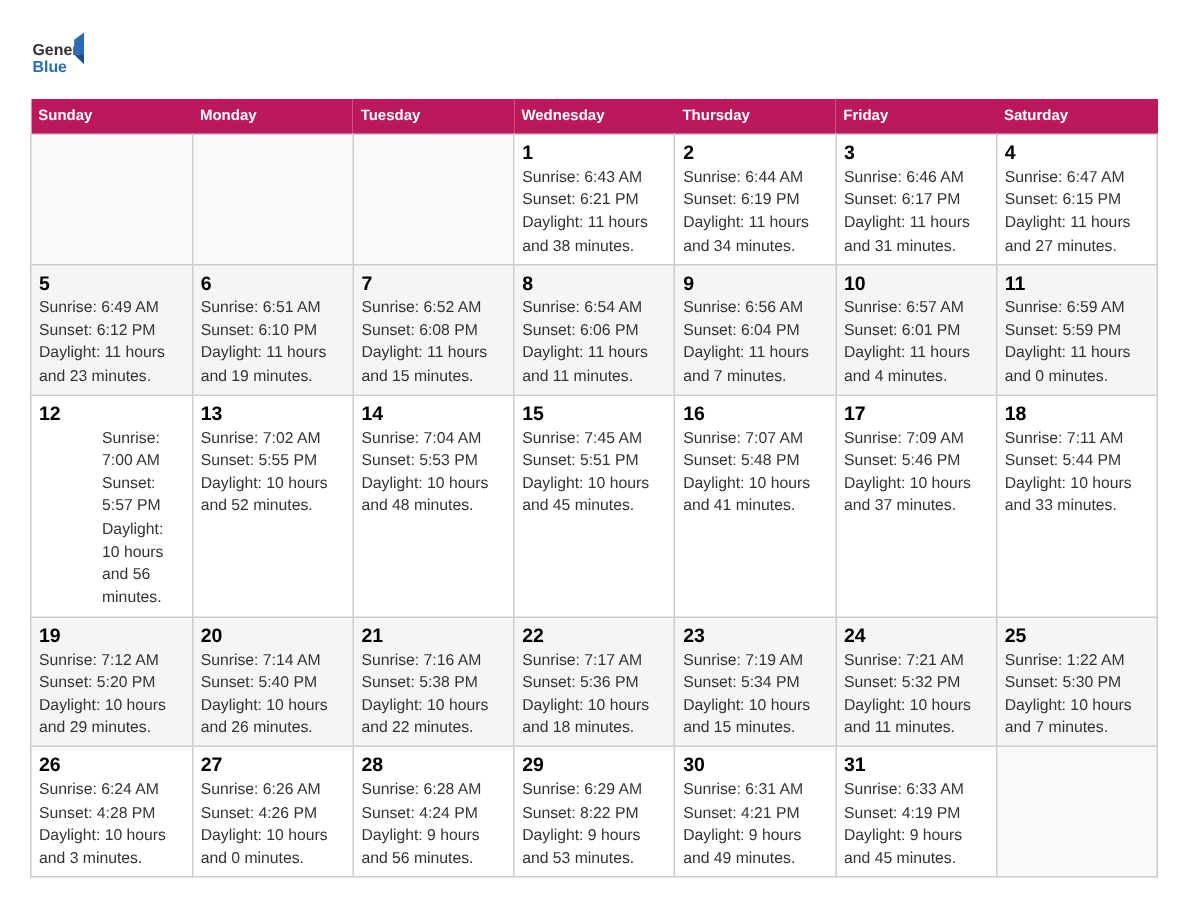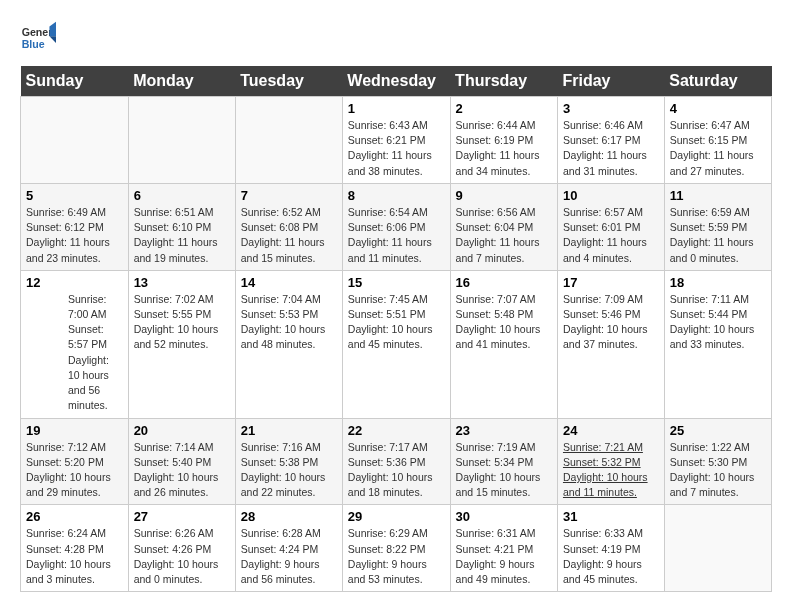--- a/index.html
+++ b/index.html
@@ -39,25 +39,25 @@
       color: #444;
       margin-top: 2px;
     }
     table {
       width: 100%;
       border-collapse: collapse;
       margin-top: 10px;
       font-size: 11px;
     }
     thead tr th {
-      background-color: #404040;
+      background-color: #be185d;
       color: #fff;
       text-align: left;
       padding: 6px 5px;
-      font-size: 16px;
+      font-size: 10px;
       font-weight: bold;
     }
     tbody tr td {
       border: 1px solid #ccc;
       vertical-align: top;
       padding: 4px 5px;
       width: 108px;
       min-height: 80px;
       background: #fff;
     }
@@ -253,21 +253,21 @@
 Daylight: 10 hours and 18 minutes.</div>
         </td>
         <td>
           <span class="day-num">23</span>
           <div class="day-info" style="white-space: pre-line;">Sunrise: 7:19 AM
 Sunset: 5:34 PM
 Daylight: 10 hours and 15 minutes.</div>
         </td>
         <td>
           <span class="day-num">24</span>
-          <div class="day-info" style="white-space: pre-line; text-decoration: underline;">Sunrise: 7:21 AM
+          <div class="day-info" style="white-space: pre-line;">Sunrise: 7:21 AM
 Sunset: 5:32 PM
 Daylight: 10 hours and 11 minutes.</div>
         </td>
         <td>
           <span class="day-num">25</span>
           <div class="day-info" style="white-space: pre-line;">Sunrise: 1:22 AM
 Sunset: 5:30 PM
 Daylight: 10 hours and 7 minutes.</div>
         </td>
       </tr>

